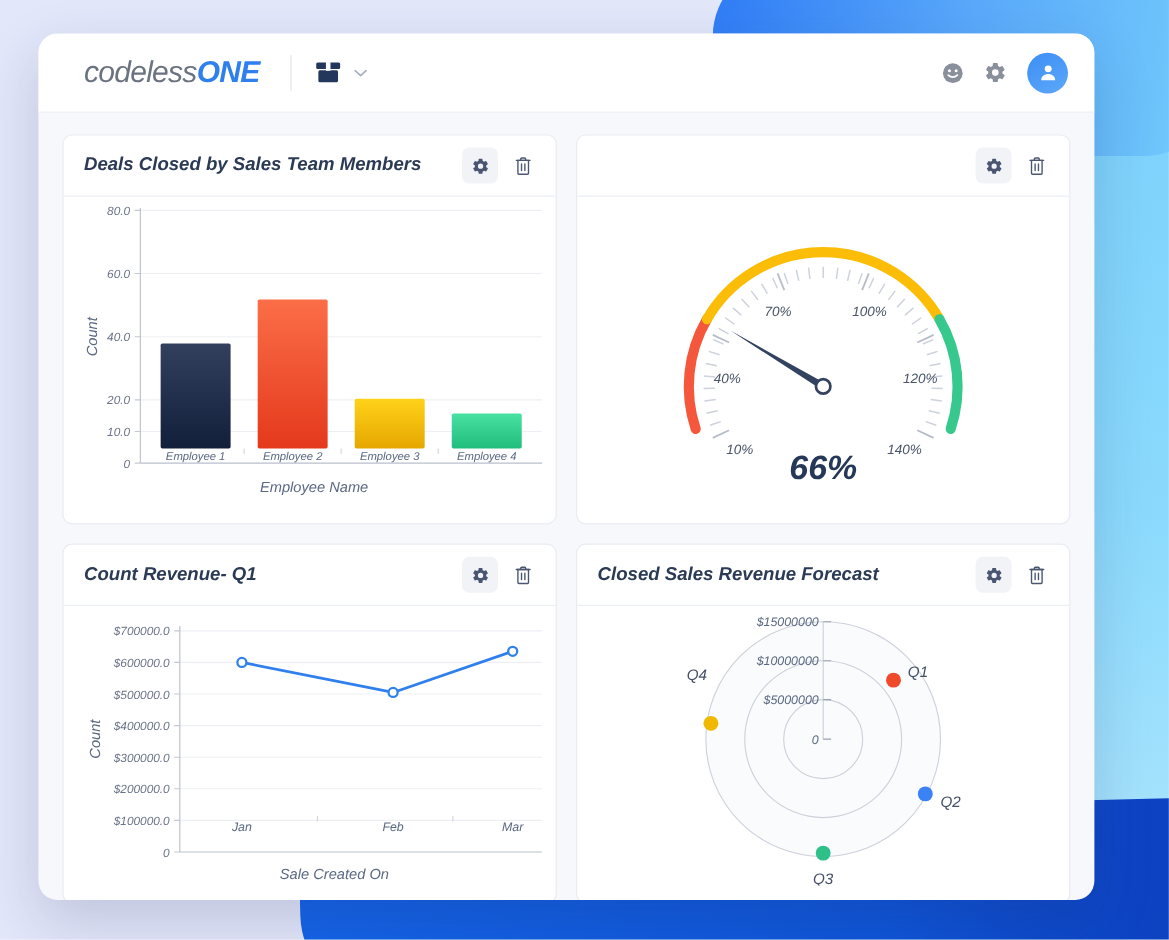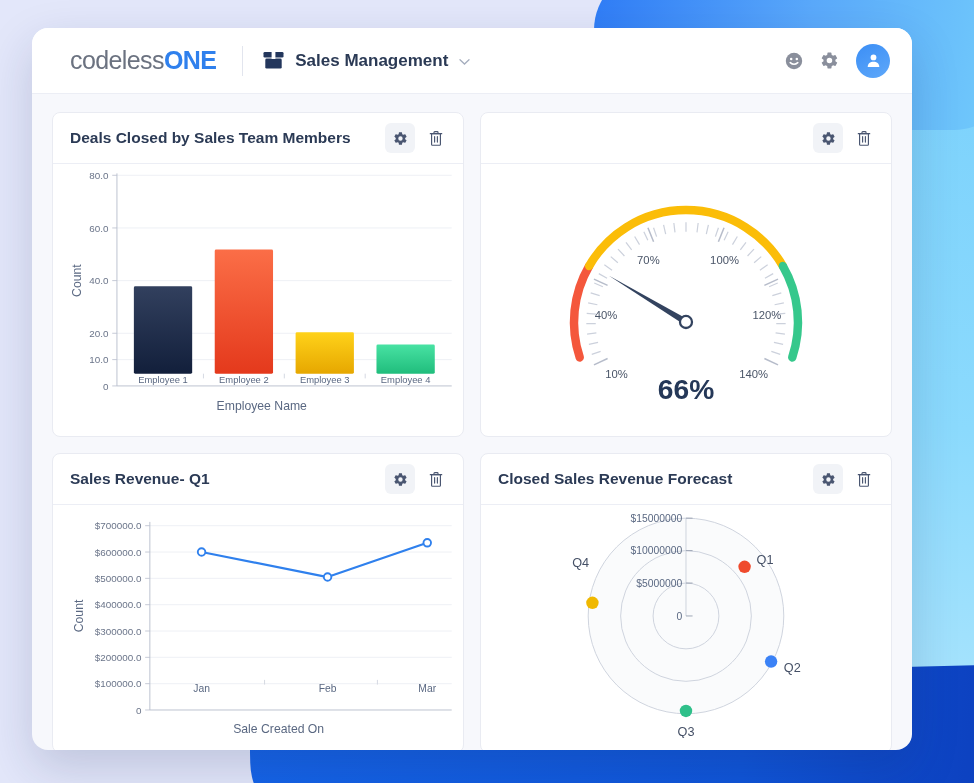--- a/index.html
+++ b/index.html
@@ -29,20 +29,21 @@
   }
 
   
   .window {
     position: absolute; left: 32px; top: 28px;
     width: 880px; height: 722px;
     background: #f7f8fc;
     border-radius: 16px;
     box-shadow: 0 18px 48px rgba(30,40,90,.18);
     overflow: hidden;
+    font-style: italic;
   }
 
   
   .topbar {
     height: 66px; background: #ffffff;
     border-bottom: 1px solid #eceef5;
     display: flex; align-items: center;
     padding: 0 22px 0 38px;
   }
   .logo { font-size: 25px; letter-spacing: -.6px; font-weight: 400; }
@@ -116,21 +117,20 @@
     <div class="logo"><span class="a">codeless</span><span class="b">ONE</span></div>
     <div class="vsep"></div>
     <div class="app-sel">
       <span>
         <svg class="box-icon" width="21" height="19" viewBox="0 0 21 19">
           <rect x="0.5" y="1" width="20" height="5.5" rx="1.3" fill="#23365c"></rect>
           <rect x="2.3" y="7.6" width="16.4" height="10" rx="1.3" fill="#23365c"></rect>
           <rect x="8.6" y="0" width="3.8" height="8" fill="#ffffff"></rect>
         </svg>
       </span>
-      <span class="app-name">Sales Management</span>
       <span>
         <svg width="11" height="8" viewBox="0 0 11 8">
             <path d="M1 1.8 L5.5 6 L10 1.8" fill="none" stroke="#a5adbe" stroke-width="1.3" stroke-linecap="round"></path>
           </svg>
       </span>
     </div>
     <div class="spacer"></div>
     <div class="hicons">
       <span>
         <svg class="smiley" width="18" height="18" viewBox="0 0 18 18">
@@ -333,21 +333,21 @@
             </g>
             <circle cx="0" cy="0" r="6.4" fill="#ffffff" stroke="#33435f" stroke-width="2.4"></circle>
           </g>
           <text class="gauge-val" x="218" y="250" text-anchor="middle">66%</text>
         </svg>
       </div>
     </div>
 
     <div class="card">
       <div class="card-head">
-        <div class="card-title">Sales Revenue- Q1</div>
+        <div class="card-title">Count Revenue- Q1</div>
         <div class="card-actions">
           <span class="btn-gear">
             <svg width="15" height="15" viewBox="0 0 24 24" fill="#4a5671">
                 <path d="M19.4 13c.04-.3.06-.66.06-1s-.02-.7-.07-1l2.1-1.6a.5.5 0 0 0 .12-.64l-2-3.46a.5.5 0 0 0-.6-.22l-2.5 1a7.3 7.3 0 0 0-1.73-1l-.37-2.65A.5.5 0 0 0 13.93 2h-4a.5.5 0 0 0-.5.42L9.07 5.07c-.63.26-1.2.6-1.74 1l-2.5-1a.5.5 0 0 0-.6.22l-2 3.46c-.12.22-.07.5.12.64L4.46 11a8 8 0 0 0 0 2l-2.1 1.6a.5.5 0 0 0-.12.64l2 3.46c.12.22.38.3.6.22l2.5-1c.52.4 1.1.74 1.73 1l.37 2.65c.03.24.25.42.5.42h4c.25 0 .46-.18.5-.42l.37-2.65c.63-.26 1.2-.6 1.73-1l2.5 1c.23.09.48 0 .6-.22l2-3.46a.5.5 0 0 0-.12-.64L19.4 13zM11.93 15.5a3.5 3.5 0 1 1 0-7 3.5 3.5 0 0 1 0 7z"></path>
               </svg>
           </span>
           <span class="btn-trash">
             <svg width="16" height="17" viewBox="0 0 20 22" fill="none" stroke="#4a5671" stroke-width="1.5">
               <path d="M2.6 4.7h14.8" stroke-linecap="round"></path>
               <path d="M7.4 4.7V3.2a1 1 0 0 1 1-1h3.2a1 1 0 0 1 1 1v1.5"></path>

